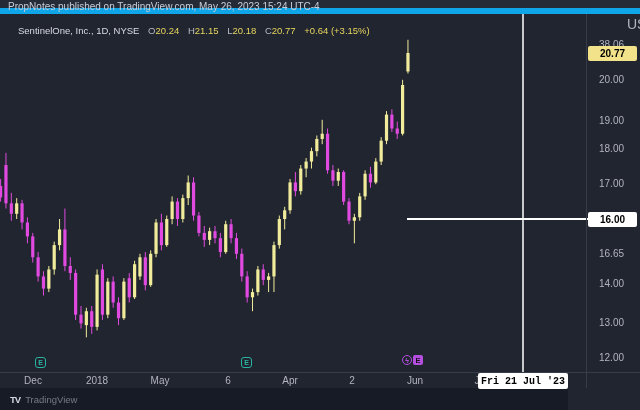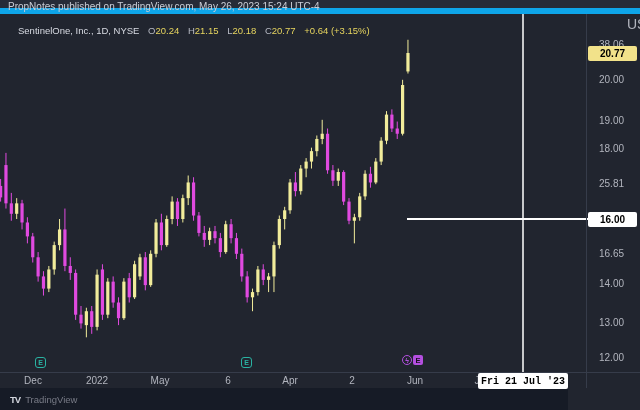--- a/index.html
+++ b/index.html
@@ -237,30 +237,30 @@
 
 <div class="price-axis-border"></div>
 <div class="time-axis-border"></div>
 
 <div class="currency-label">USD</div>
 <div id="price-axis">
     <div class="price-label" style="top: 39px;">38.06</div>
     <div class="price-label" style="top: 73.8px;">20.00</div>
     <div class="price-label" style="top: 115px;">19.00</div>
     <div class="price-label" style="top: 143.4px;">18.00</div>
-    <div class="price-label" style="top: 178.2px;">25.81</div>
+    <div class="price-label" style="top: 178.2px;">17.00</div>
     <div class="price-label" style="top: 213px;">16.00</div>
     <div class="price-label" style="top: 247.8px;">16.65</div>
     <div class="price-label" style="top: 278px;">14.00</div>
     <div class="price-label" style="top: 317.4px;">13.00</div>
     <div class="price-label" style="top: 352.2px;">12.00</div>
   </div>
 <div id="time-axis">
     <div class="time-label" style="left: 33px;">Dec</div>
-    <div class="time-label" style="left: 97px;">2022</div>
+    <div class="time-label" style="left: 97px;">2018</div>
     <div class="time-label" style="left: 160px;">May</div>
     <div class="time-label" style="left: 228px;">6</div>
     <div class="time-label" style="left: 290px;">Apr</div>
     <div class="time-label" style="left: 352px;">2</div>
     <div class="time-label" style="left: 415px;">Jun</div>
     <div class="time-label" style="left: 481px;">Jul</div>
   </div>
 
 <div class="badge price-last">20.77</div>
 <div class="badge price-line">16.00</div>

